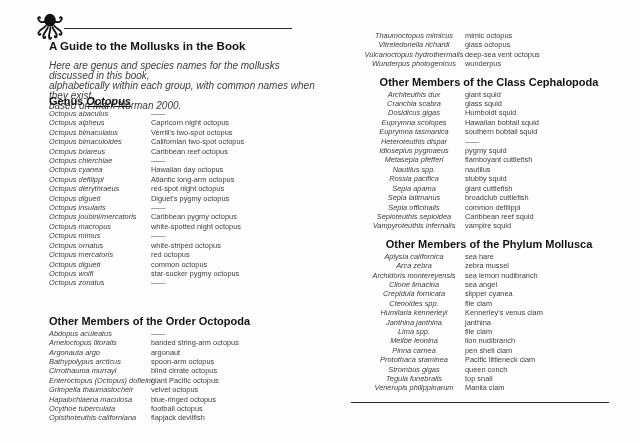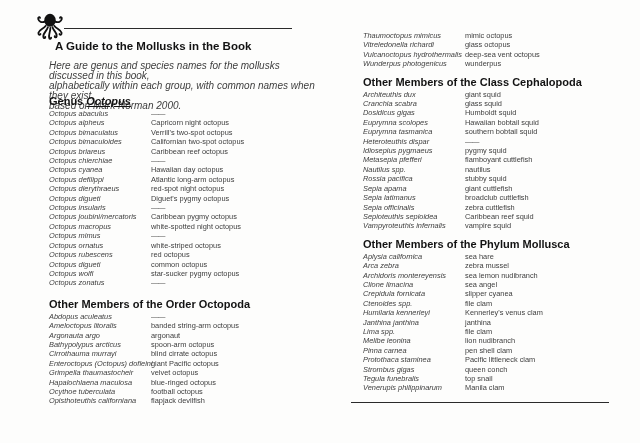--- a/index.html
+++ b/index.html
@@ -11,29 +11,29 @@
   }
   .page{
     position:relative;width:640px;height:443px;
     background:#fdfdfc;overflow:hidden;color:#3d3d3d;
   }
   .octopus{position:absolute;left:36px;top:12px;width:28px;height:29px;}
   .rule{position:absolute;height:1px;background:#2a2a2a;}
   .rule-top{left:64px;top:28px;width:228px;}
   .rule-bottom{left:351px;top:402px;width:258px;}
   .title{
-    position:absolute;left:55px;top:40px;
+    position:absolute;left:49px;top:40px;
     font-size:11.5px;font-weight:bold;color:#131313;letter-spacing:0px;
   }
   .intro{position:absolute;left:49px;top:61px;width:270px;}
   .intro div{font-size:10px;line-height:10px;color:#3d3d3d;font-style:italic;}
   .col{position:absolute;}
   .col-left{left:49px;top:96px;width:296px;}
-  .col-right{left:363px;top:31px;width:252px;}
-  .block + .block{margin-top:11px;}
+  .col-right{left:363px;top:31px;width:252px;text-align:center;}
+  .block + .block{margin-top:28px;}
   .col-right .block + .block{margin-top:8px;}
   .block-heading{
     font-size:11px;font-weight:bold;color:#131313;
     height:10px;line-height:10px;margin-bottom:3px;
   }
   .block-heading .it{font-style:italic;text-decoration:underline;}
   .row{display:flex;height:9.42px;line-height:9.42px;font-size:7.4px;}
   .row .species{width:102px;flex:0 0 102px;font-style:italic;color:#3d3d3d;
     white-space:nowrap;overflow:visible;}
   .row .common{color:#3d3d3d;white-space:nowrap;}
@@ -124,21 +124,21 @@
         </div>
         <div class="row">
           <span class="species">Octopus mimus</span>
           <span class="common dash">——</span>
         </div>
         <div class="row">
           <span class="species">Octopus ornatus</span>
           <span class="common">white-striped octopus</span>
         </div>
         <div class="row">
-          <span class="species">Octopus rubescens</span>
+          <span class="species">Octopus mercatoris</span>
           <span class="common">red octopus</span>
         </div>
         <div class="row">
           <span class="species">Octopus digueti</span>
           <span class="common">common octopus</span>
         </div>
         <div class="row">
           <span class="species">Octopus wolfi</span>
           <span class="common">star-sucker pygmy octopus</span>
         </div>
@@ -255,21 +255,21 @@
         <div class="row">
           <span class="species">Sepia apama</span>
           <span class="common">giant cuttlefish</span>
         </div>
         <div class="row">
           <span class="species">Sepia latimanus</span>
           <span class="common">broadclub cuttlefish</span>
         </div>
         <div class="row">
           <span class="species">Sepia officinalis</span>
-          <span class="common">zebra cuttlefish</span>
+          <span class="common">common defilippi</span>
         </div>
         <div class="row">
           <span class="species">Sepioteuthis sepioidea</span>
           <span class="common">Caribbean reef squid</span>
         </div>
         <div class="row">
           <span class="species">Vampyroteuthis infernalis</span>
           <span class="common">vampire squid</span>
         </div>
       </div>

